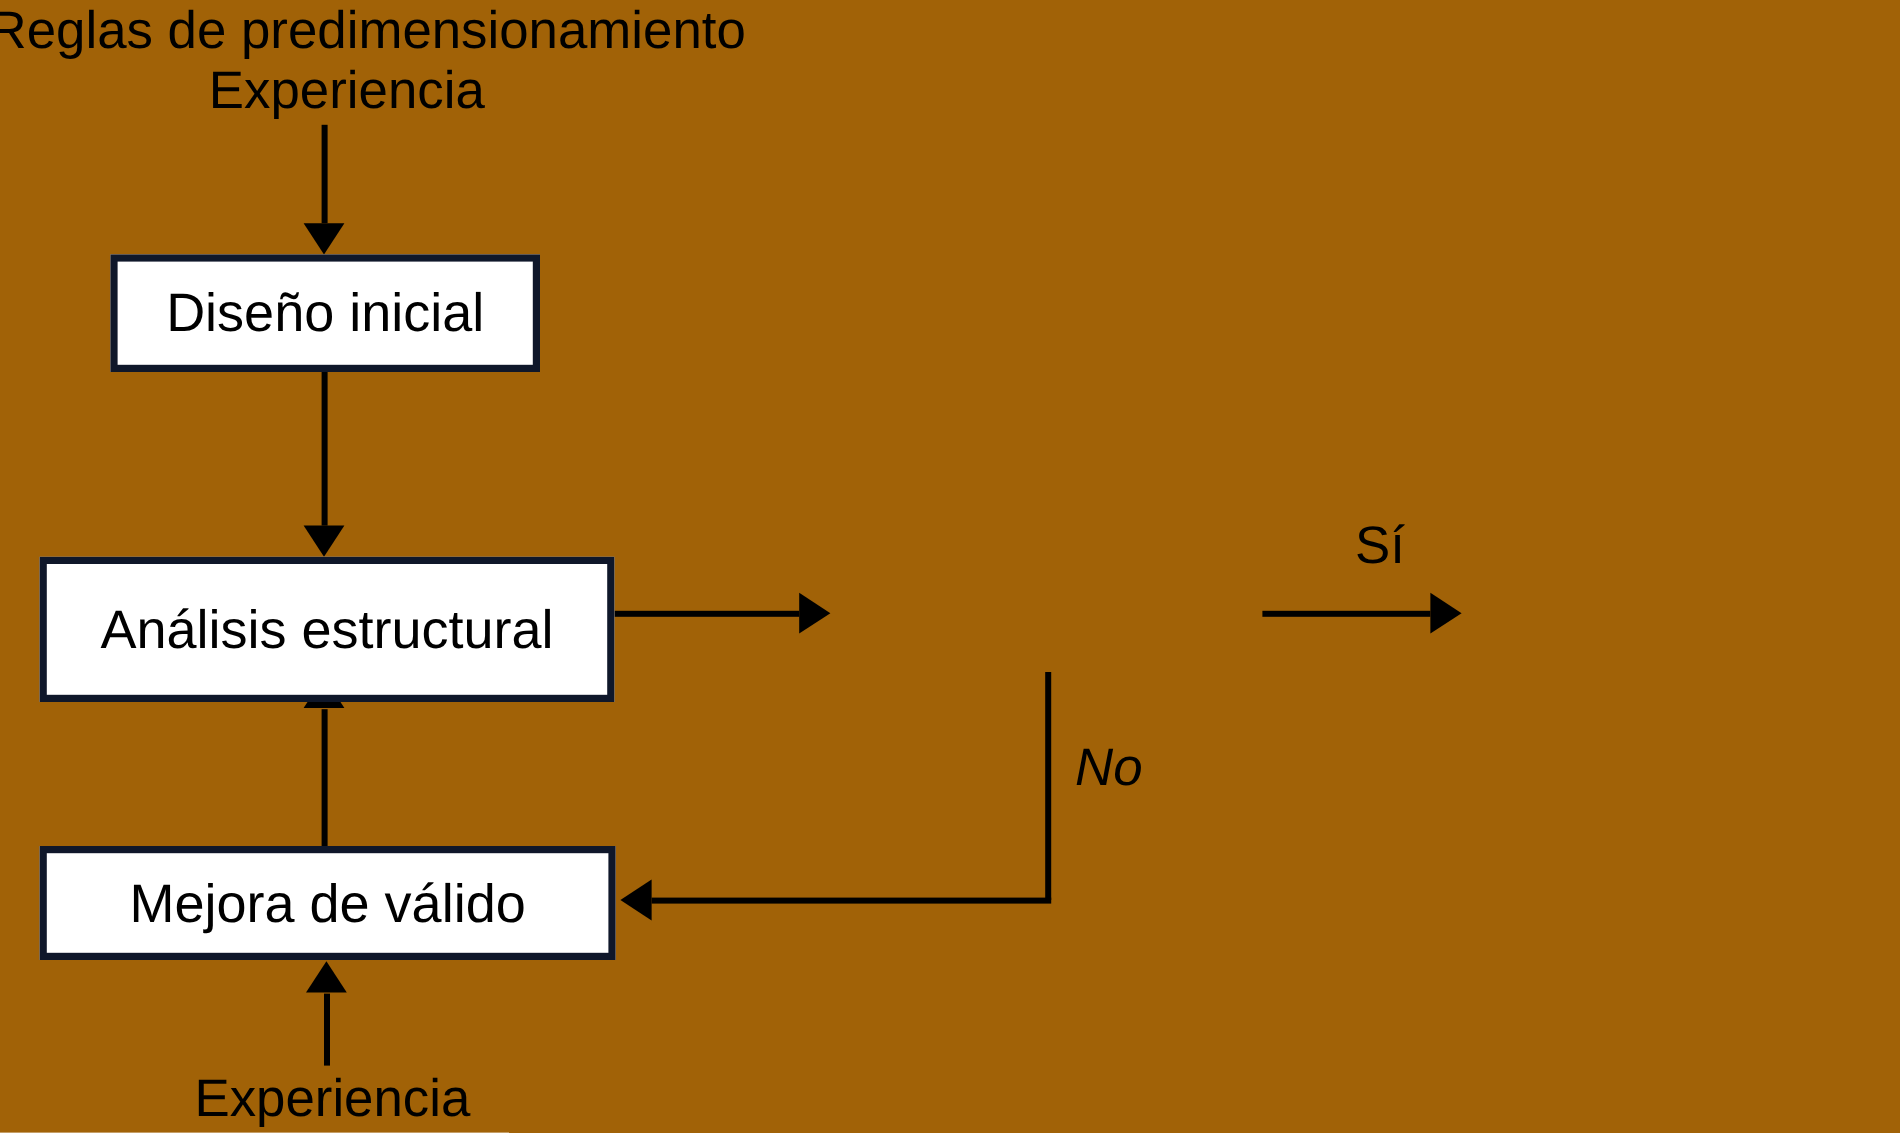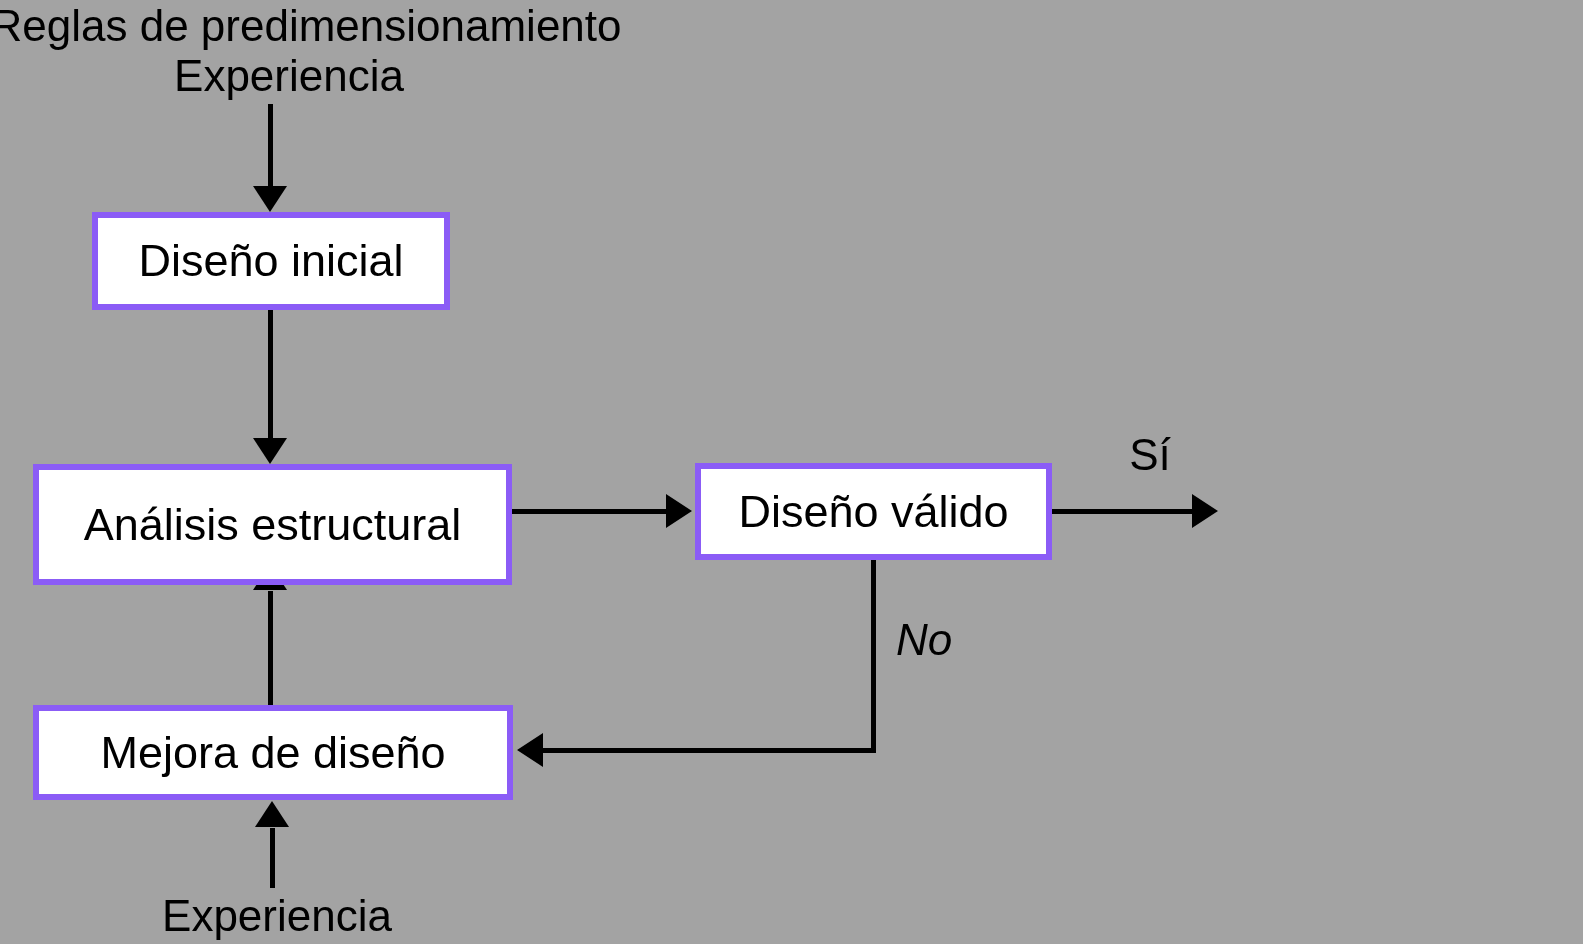--- a/index.html
+++ b/index.html
@@ -5,27 +5,27 @@
   * { margin: 0; padding: 0; box-sizing: border-box; }
   html, body {
     width: 1583px; height: 944px;
     background: #ffffff;
     font-family: "Liberation Sans", sans-serif;
     overflow: hidden;
   }
   .canvas {
     position: relative;
     width: 1583px; height: 944px;
-    background: #a3a3a3;
+    background: #a16207;
     color: #000000;
     padding-left: 32px;
   }
   .node {
     position: absolute;
-    border: 6px solid #8b5cf6;
+    border: 6px solid #0f172a;
     background: #ffffff;
     display: flex;
     align-items: center;
     justify-content: center;
     font-size: 45px;
     color: #000000;
     white-space: nowrap;
   }
   .label {
     position: absolute;
@@ -97,22 +97,19 @@
   <div class="ah ah-up" style="left:255px; top:801px;"></div>
 
   <div class="node node-initial">
     <span>Diseño inicial</span>
   </div>
 
   <div class="node node-analysis">
     <span>Análisis estructural</span>
   </div>
 
-  <div class="node node-valid">
-    <span>Diseño válido</span>
-  </div>
 
 
   <div class="node node-improve">
-    <span>Mejora de diseño</span>
+    <span>Mejora de válido</span>
   </div>
 
 </div>
 
 </body></html>

